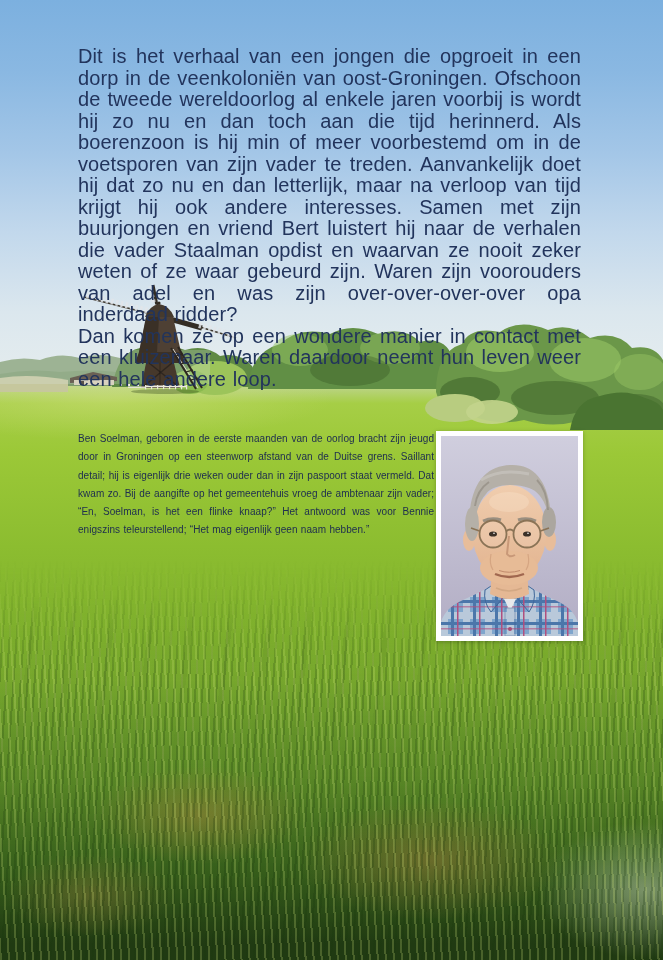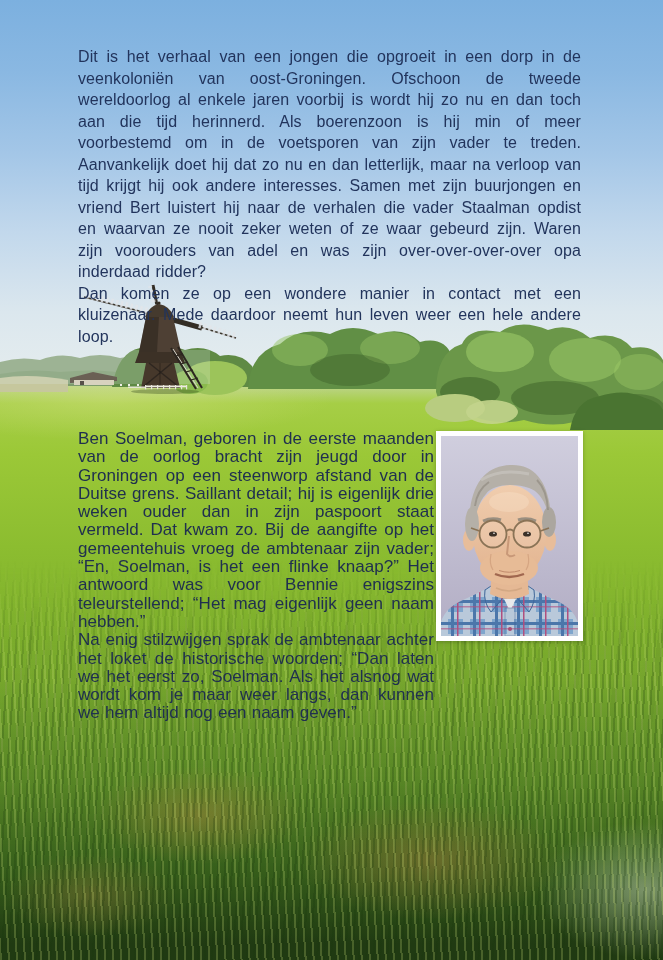--- a/index.html
+++ b/index.html
@@ -43,27 +43,27 @@
       radial-gradient(150px 95px at 645px 330px, rgba(212,222,200,.45), transparent 72%),
       linear-gradient(to bottom, rgba(134,178,54,0) 0%, rgba(118,162,46,.45) 30%,
         rgba(84,128,37,.78) 55%, rgba(54,94,27,.92) 76%, rgba(32,58,18,1) 96%);
     -webkit-mask-image:linear-gradient(to bottom, transparent 0, #000 30%);
     mask-image:linear-gradient(to bottom, transparent 0, #000 30%);
   }
   .scene{position:absolute;left:0;top:0;}
   
   .intro-block{
     position:absolute;left:78px;top:46px;width:503px;
-    color:#22345c;font-size:16px;line-height:21.5px;
+    color:#22345c;font-size:20px;line-height:21.5px;
     text-align:justify;letter-spacing:.1px;word-spacing:1px;
   }
   .intro-block p{margin:0;}
   .bio-block{
     position:absolute;left:78px;top:430px;width:356px;
-    color:#20304f;font-size:17px;line-height:18.3px;
+    color:#20304f;font-size:10px;line-height:18.3px;
     text-align:justify;letter-spacing:.05px;word-spacing:.5px;
   }
   .bio-block p{margin:0;}
   
   .portrait{
     position:absolute;left:436px;top:431px;width:137px;height:200px;
     border:5px solid #ffffff;box-shadow:0 1px 4px rgba(0,0,0,.25);
     background:#c6c3d6;
   }
   .portrait svg{display:block;}
@@ -166,26 +166,25 @@
       </g>
       <ellipse cx="165" cy="391.5" rx="34" ry="2.5" fill="rgba(50,70,25,.35)"></ellipse>
     </g>
   </svg>
 
   <div class="swaths"></div>
   <div class="foreground"></div>
 
   <div class="intro-block">
     <p>Dit is het verhaal van een jongen die opgroeit in een dorp in de veenkoloniën van oost-Groningen. Ofschoon de tweede wereldoorlog al enkele jaren voorbij is wordt hij zo nu en dan toch aan die tijd herinnerd. Als boerenzoon is hij min of meer voorbestemd om in de voetsporen van zijn vader te treden. Aanvankelijk doet hij dat zo nu en dan letterlijk, maar na verloop van tijd krijgt hij ook andere interesses. Samen met zijn buurjongen en vriend Bert luistert hij naar de verhalen die vader Staalman opdist en waarvan ze nooit zeker weten of ze waar gebeurd zijn. Waren zijn voorouders van adel en was zijn over-over-over-over opa inderdaad ridder?</p>
-    <p>Dan komen ze op een wondere manier in contact met een kluizenaar. Mede daardoor neemt hun leven weer een hele andere loop.</p>
+    <p>Dan komen ze op een wondere manier in contact met een kluizenaar. Waren daardoor neemt hun leven weer een hele andere loop.</p>
   </div>
 
   <div class="bio-block">
     <p>Ben Soelman, geboren in de eerste maanden van de oorlog bracht zijn jeugd door in Groningen op een steenworp afstand van de Duitse grens. Saillant detail; hij is eigenlijk drie weken ouder dan in zijn paspoort staat vermeld. Dat kwam zo. Bij de aangifte op het gemeentehuis vroeg de ambtenaar zijn vader; “En, Soelman, is het een flinke knaap?” Het antwoord was voor Bennie enigszins teleurstellend; “Het mag eigenlijk geen naam hebben.”</p>
-    <p>Na enig stilzwijgen sprak de ambtenaar achter het loket de historische woorden; “Dan laten we het eerst zo, Soelman. Als het alsnog wat wordt kom je maar weer langs, dan kunnen we hem altijd nog een naam geven.”</p>
   </div>
 
   <div class="portrait">
     <svg width="137" height="200" viewBox="0 0 137 200">
       <defs>
         <linearGradient id="pbg" x1="0" y1="0" x2="0" y2="1">
           <stop offset="0" stop-color="#d0cede"></stop>
           <stop offset="1" stop-color="#b2adc4"></stop>
         </linearGradient>
         <linearGradient id="skin" x1="0" y1="0" x2="0" y2="1">

